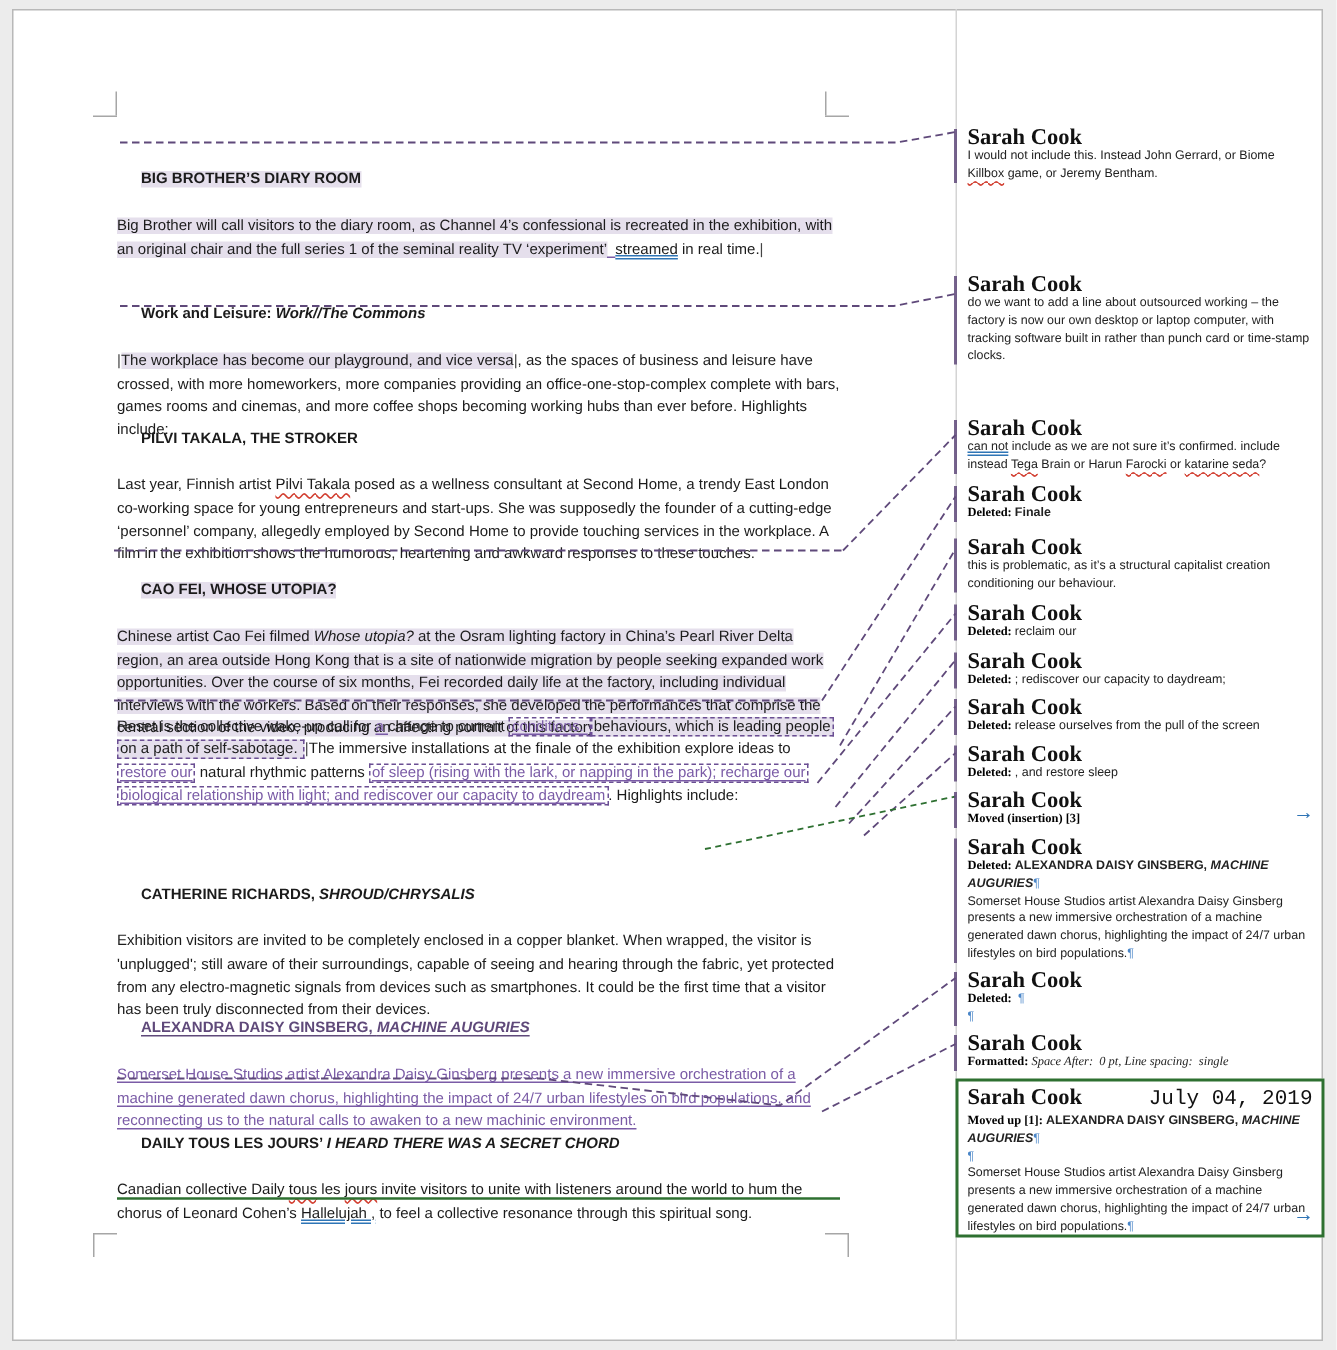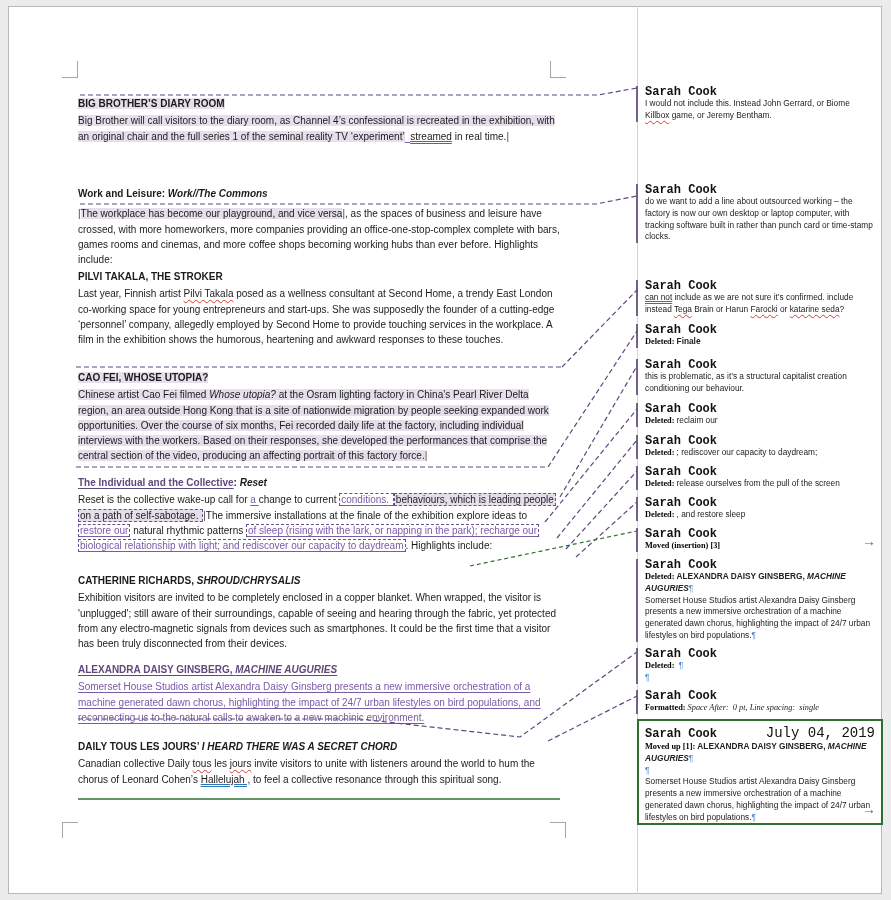--- a/index.html
+++ b/index.html
@@ -14,38 +14,38 @@
   }
   .separator{
     position:absolute;left:637px;top:6px;width:1px;height:888px;
     background:#d4d4d4;
   }
   
   .mark{position:absolute;background:#a6a6a6;}
   
   .sec{position:absolute;left:78px;width:482px;color:#1b1b1b;
        font-size:10px;line-height:15.3px;z-index:4;}
-  .sec .h{font-weight:bold;margin:0;}
+  .sec .h{font-weight:bold;margin:16px;}
   .sec p{margin:2px 0 0 0;}
   .hl{background:#E5DFEC;}
   .i{font-style:italic;}
   .ins{color:#7A5BA6;text-decoration:underline;text-underline-offset:2px;}
   .insb{color:#5F497A;text-decoration:underline;font-weight:bold;text-underline-offset:2px;}
   .dashbox{border:1px dashed #6B4F93;box-decoration-break:clone;-webkit-box-decoration-break:clone;padding:0 1px;}
   .wavy{text-decoration:underline;text-decoration-style:wavy;text-decoration-color:#d23f31;text-decoration-thickness:1px;text-underline-offset:2px;}
   .gram{text-decoration:underline;text-decoration-style:double;text-decoration-color:#2E75B6;text-underline-offset:1px;}
   .bar{color:#444;}
   .pil{color:#4A86C8;}
   
   .comment{
     position:absolute;left:636px;width:244px;box-sizing:border-box;
     border-left:2px solid rgba(95,73,122,.85);padding:0 4px 0 7px;
     background:transparent;z-index:6;
   }
-  .c-author{font-family:Liberation Mono, monospace;font-weight:bold;font-size:12px;line-height:12px;color:#111;}
+  .c-author{font-family:Liberation Serif, serif;font-weight:bold;font-size:15px;line-height:12px;color:#111;}
   .c-head{display:flex;justify-content:space-between;align-items:baseline;}
   .c-date{font-family:Liberation Mono, monospace;font-size:14px;color:#111;}
   .c-body{font-size:8.3px;line-height:11.8px;color:#222;white-space:pre-wrap;}
   .lab{font-family:"Liberation Serif", serif;font-weight:bold;color:#000;}
   .delb{font-weight:bold;}
   .fmt{font-family:"Liberation Serif", serif;font-style:italic;}
   .comment.boxed{
     left:637px;width:246px;height:106px;border:2px solid #2E7031;
     padding:4px 6px;background:#fff;
   }
@@ -80,21 +80,20 @@
 </div>
 <div class="sec" style="top:269px;">
   <div class="h"><span>PILVI TAKALA, THE STROKER</span></div>
   <p><span>Last year, Finnish artist </span><span class="wavy">Pilvi Takala</span><span> posed as a wellness consultant at Second Home, a trendy East London co-working space for young entrepreneurs and start-ups.  She was supposedly the founder of a cutting-edge ‘personnel’ company, allegedly employed by Second Home to provide touching services in the workplace.  A film in the exhibition shows the humorous, heartening and awkward responses to these touches.</span></p>
 </div>
 <div class="sec" style="top:370px;">
   <div class="h"><span class="hl">CAO FEI, WHOSE UTOPIA?</span></div>
   <p><span class="hl">Chinese artist Cao Fei filmed </span><span class="hl i">Whose utopia?</span><span class="hl"> at the Osram lighting factory in China’s Pearl River Delta region, an area outside Hong Kong that is a site of nationwide migration by people seeking expanded work opportunities.  Over the course of six months, Fei recorded daily life at the factory, including individual interviews with the workers.   Based on their responses, she developed the performances that comprise the central section of the video, producing an affecting portrait of this factory force.</span><span class="bar">|</span></p>
 </div>
 <div class="sec" style="top:475px;">
-  <div class="h"><span class="insb">The Individual and the Collective</span><span>: </span><span class="i">Reset</span></div>
   <p><span>Reset is the collective wake-up call for </span><span class="ins">a </span><span>change to current </span><span class="ins dashbox">conditions. </span><span class="hl dashbox">behaviours, which is leading people on a path of self-sabotage. </span><span class="bar">|</span><span>The immersive installations at the finale of the exhibition explore ideas to </span><span class="ins dashbox">restore our</span><span> natural rhythmic patterns </span><span class="ins dashbox">of sleep (rising with the lark, or napping in the park); recharge our biological relationship with light; and rediscover our capacity to daydream</span><span>.  Highlights include:</span></p>
 </div>
 <div class="sec" style="top:573px;">
   <div class="h"><span>CATHERINE RICHARDS, </span><span class="i">SHROUD/CHRYSALIS</span></div>
   <p><span>Exhibition visitors are invited to be completely enclosed in a copper blanket.  When wrapped, the visitor is 'unplugged'; still aware of their surroundings, capable of seeing and hearing through the fabric, yet protected from any electro-magnetic signals from devices such as smartphones.  It could be the first time that a visitor has been truly disconnected from their devices.</span></p>
 </div>
 <div class="sec" style="top:662px;">
   <div class="h"><span class="insb">ALEXANDRA DAISY GINSBERG, </span><span class="insb i">MACHINE AUGURIES</span></div>
   <p><span class="ins">Somerset House Studios artist Alexandra Daisy Ginsberg presents a new immersive orchestration of a machine generated dawn chorus, highlighting the impact of 24/7 urban lifestyles on bird populations, and reconnecting us to the natural calls to awaken to a new machinic environment.</span></p>
 </div>

